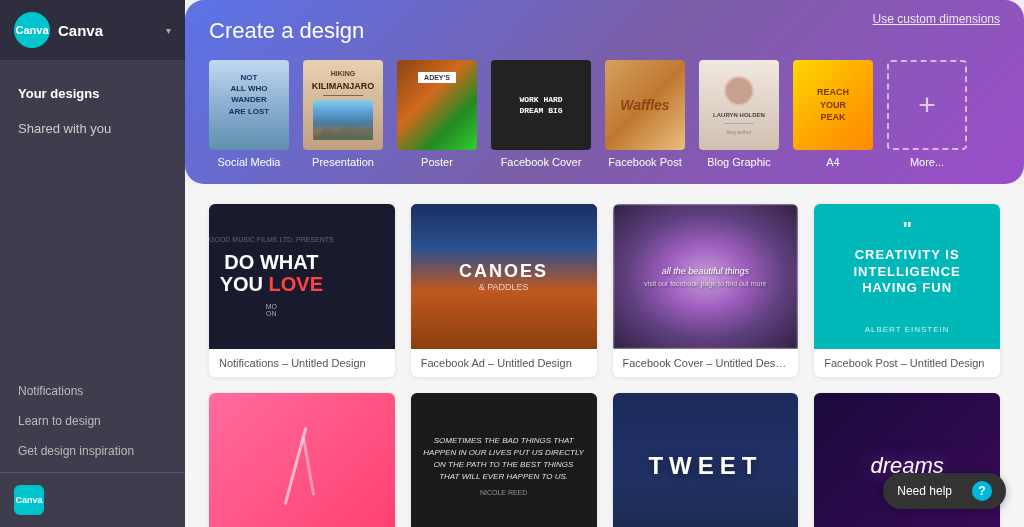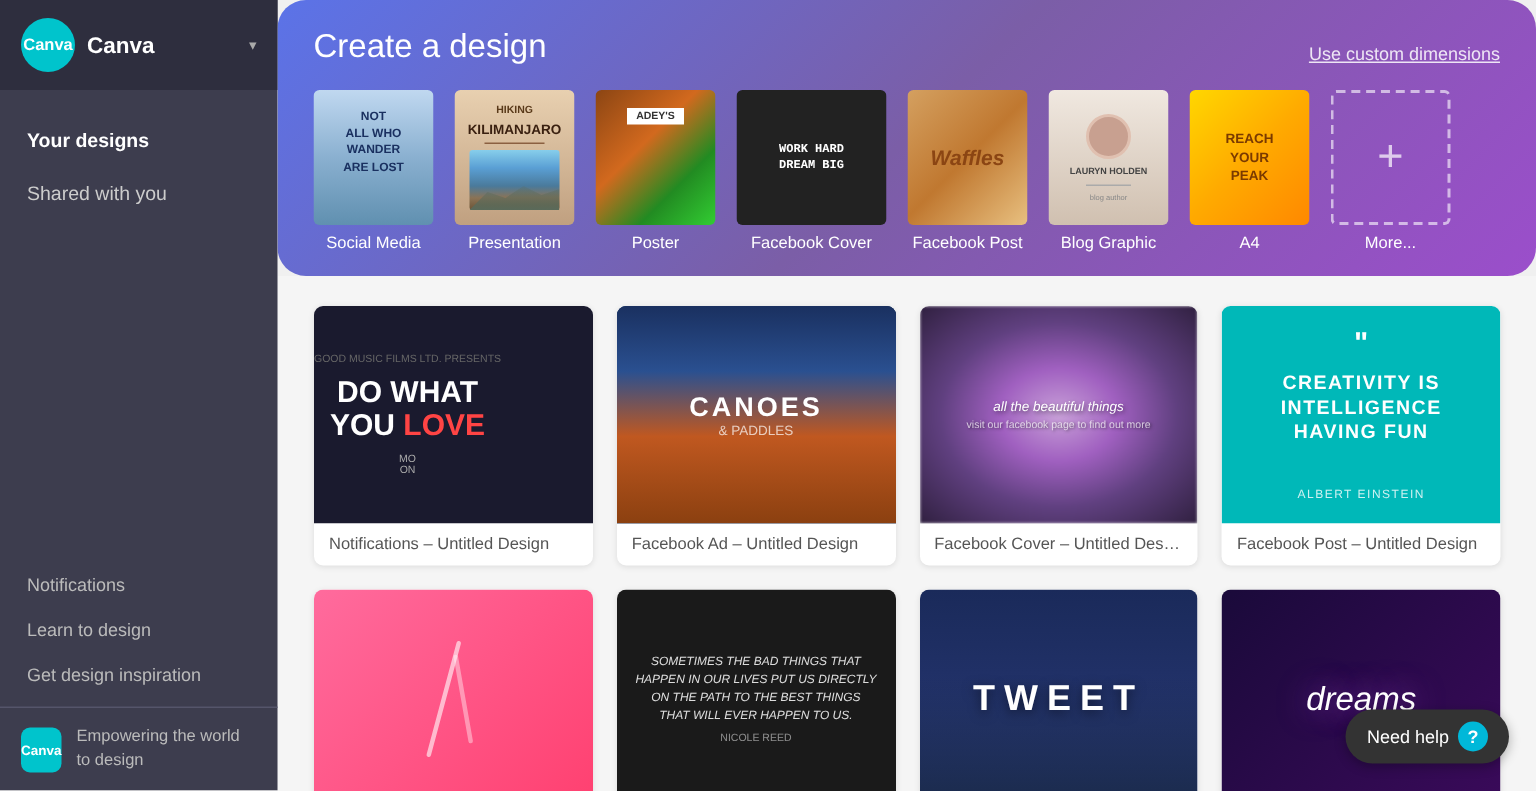--- a/index.html
+++ b/index.html
@@ -102,21 +102,21 @@
       border-radius: 19px;
     }
     #design-header h1 {
       color: white;
       font-size: 22px;
       font-weight: 400;
       margin-bottom: 16px;
     }
     .custom-dimensions-link {
       position: absolute;
-      top: 29px; right: 24px;
+      top: 12px; right: 24px;
       color: rgba(255,255,255,0.85);
       font-size: 12px;
       cursor: pointer;
       text-decoration: underline;
     }
     .design-types {
       display: flex;
       gap: 14px;
       align-items: flex-end;
     }
@@ -246,21 +246,21 @@
     
     .need-help-btn {
       position: fixed;
       bottom: 18px;
       right: 18px;
       background: #333;
       color: white;
       border-radius: 24px;
       padding: 8px 14px;
       font-size: 12px;
-      display: flex; align-items: center; gap: 6px;
+      display: flex; align-items: center; gap: 20px;
       cursor: pointer;
       box-shadow: 0 2px 8px rgba(0,0,0,0.3);
       z-index: 100;
     }
     .help-circle {
       width: 20px; height: 20px;
       background: #00b8d9;
       border-radius: 50%;
       display: flex; align-items: center; justify-content: center;
       font-size: 12px; font-weight: bold; color: white;
@@ -348,21 +348,20 @@
     </div>
     <div class="sidebar-link">
       <span>Get design inspiration</span>
     </div>
   </div>
 
   <div class="sidebar-footer">
     <div class="footer-logo">
       <span style="font-size:9px;">Canva</span>
     </div>
-    <div class="footer-text">Empowering the world to design</div>
   </div>
 </nav>
 
 <div id="main">
 
   <div id="design-header">
     <h1>Create a design</h1>
     <span class="custom-dimensions-link">Use custom dimensions</span>
 
     <div class="design-types">

